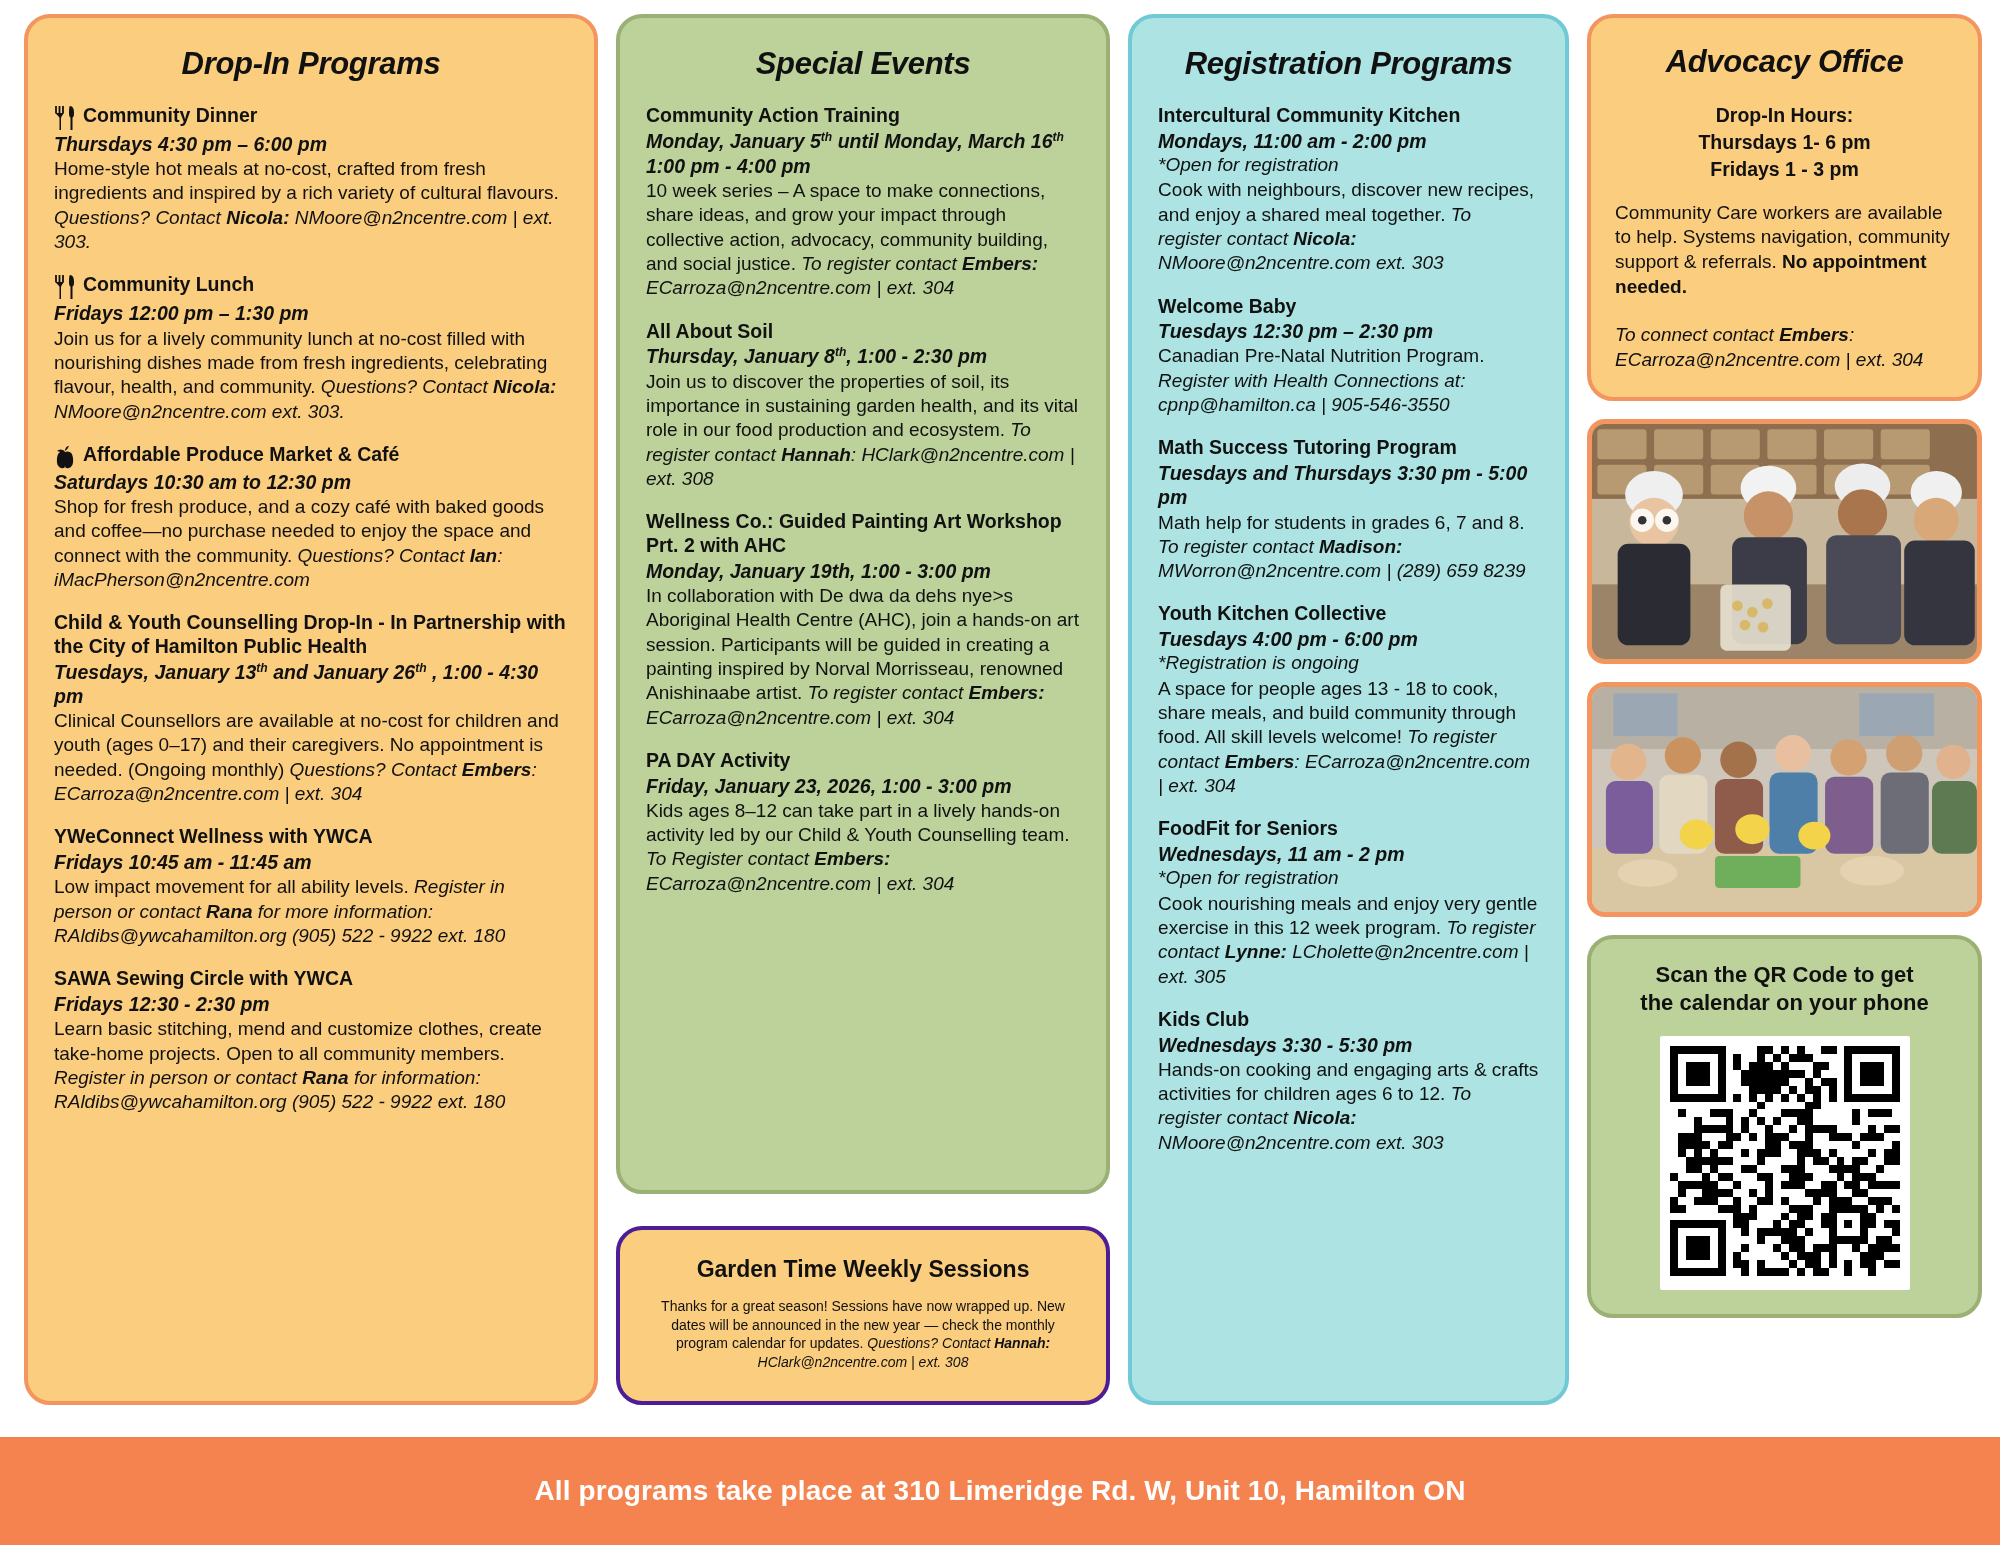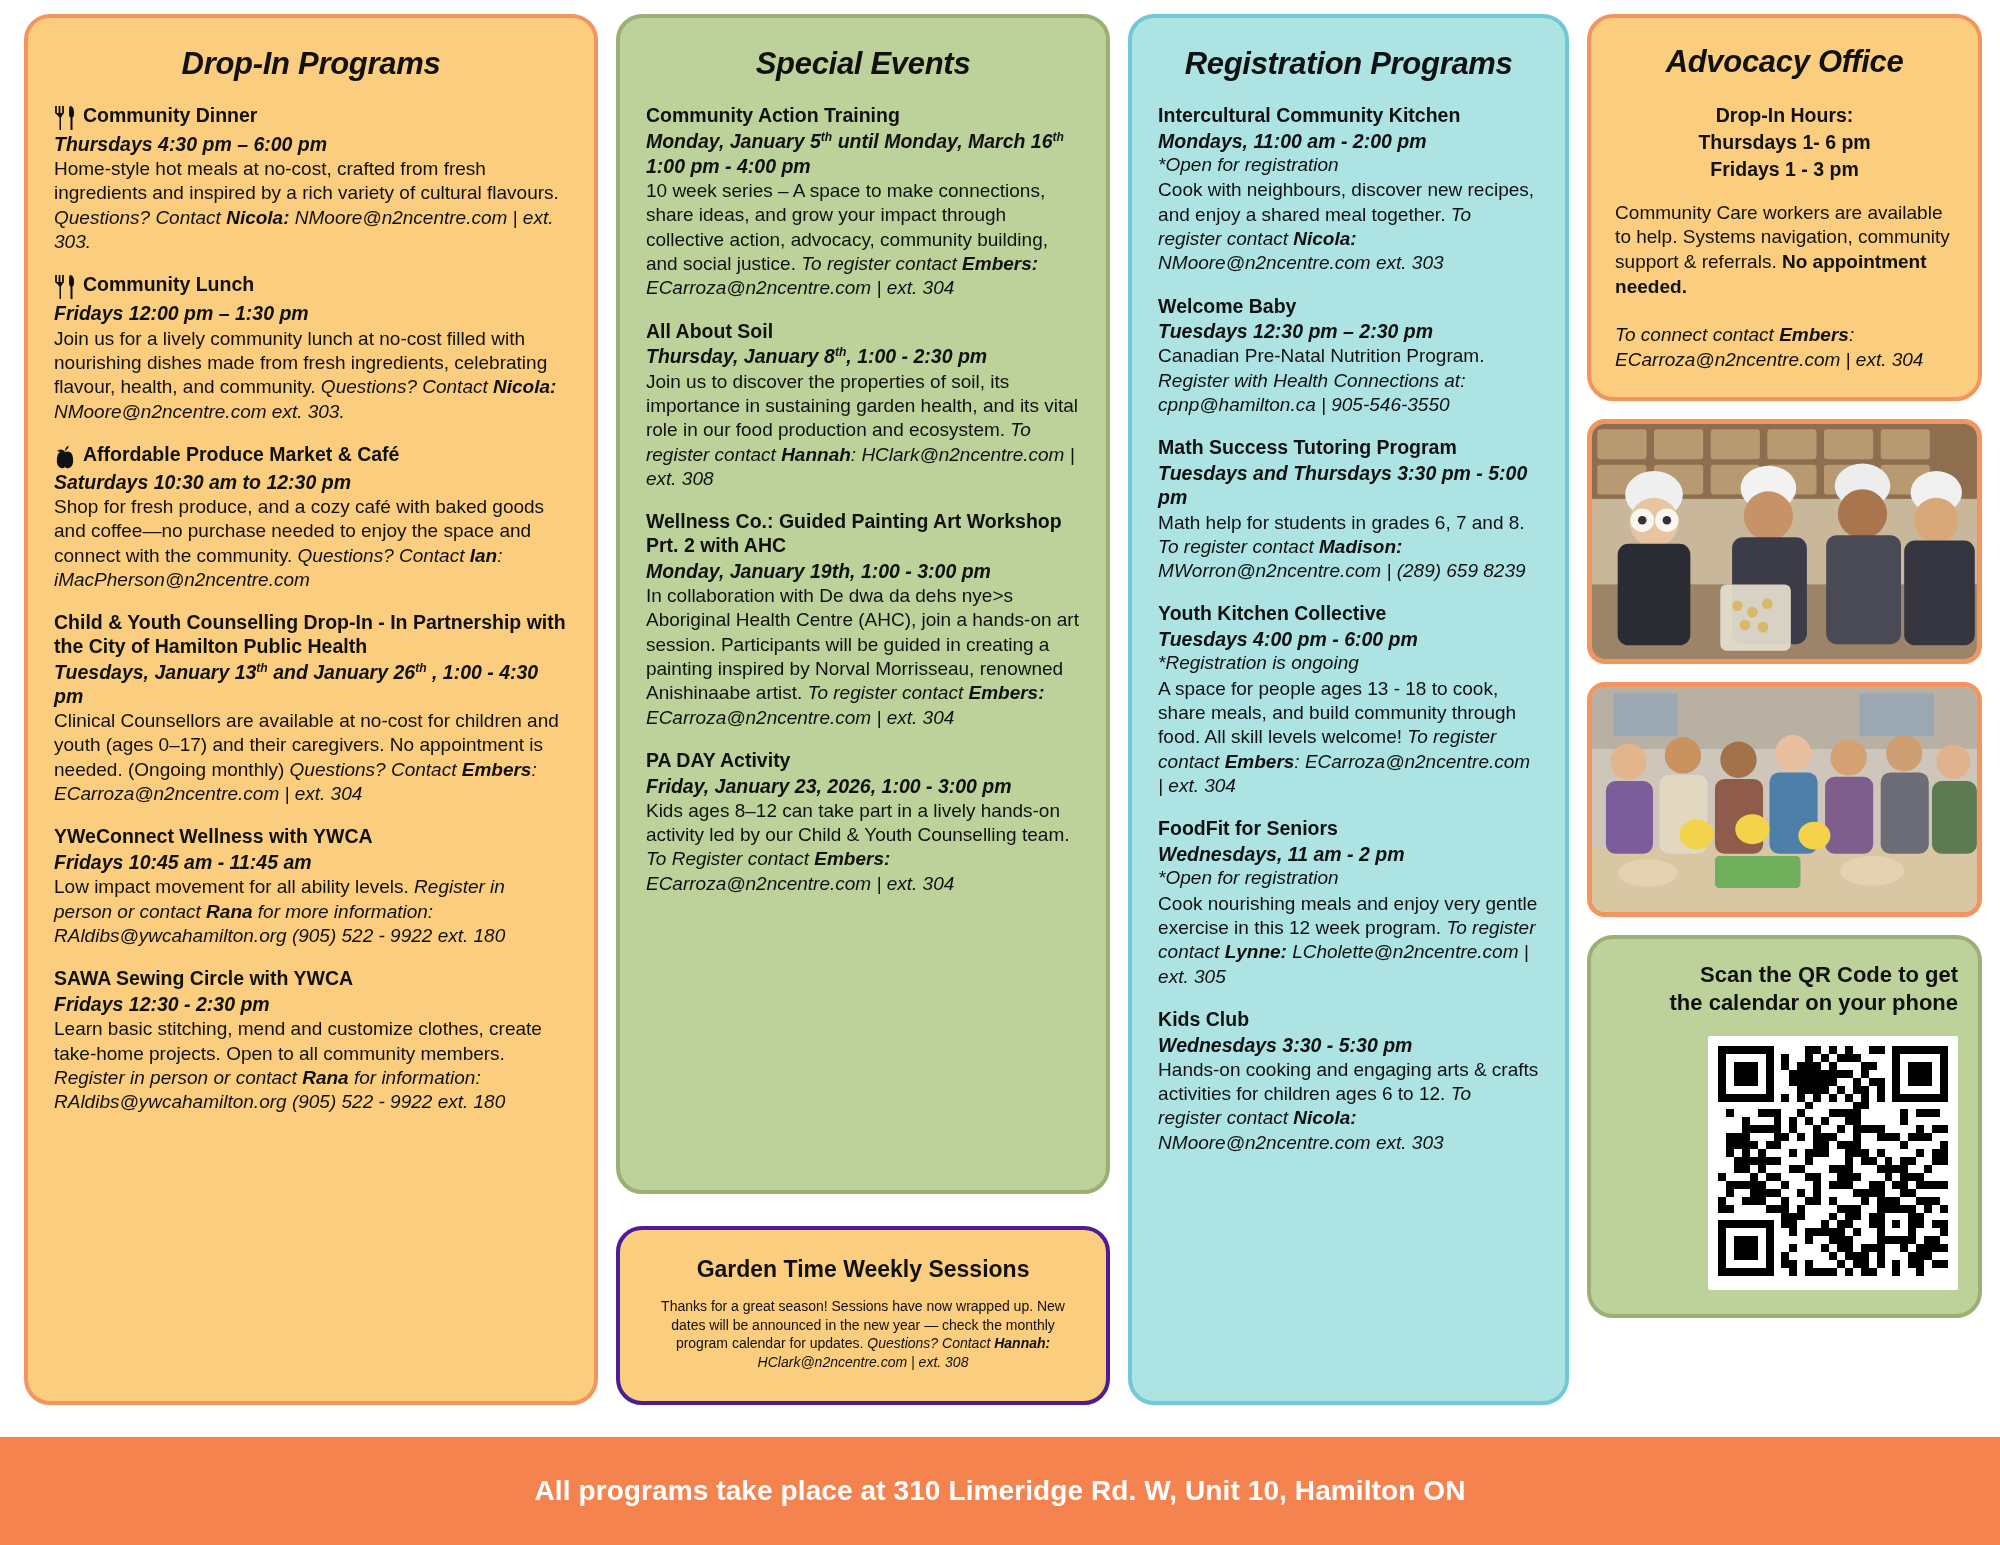--- a/index.html
+++ b/index.html
@@ -99,21 +99,21 @@
 
   .photo-wrap {
     border:5px solid #f3955f; border-radius:18px; overflow:hidden;
     background:#d9c9b0;
   }
   .photo { display:block; width:100%; }
 
   
   .qr-panel {
     background:#bdd29a; border:4px solid #9bb074; border-radius:26px;
-    padding:22px 20px 24px 20px; text-align:right;
+    padding:22px 20px 24px 20px; text-align:center;
   }
   .qr-title { font-size:22px; font-weight:bold; line-height:1.3; margin-bottom:18px; }
   .qr-code { background:#fff; padding:10px; display:inline-block; border-radius:2px; }
 
   .footer {
     position:absolute; left:0; bottom:0; width:2000px; height:108px;
     background:#f5834f;
     display:flex; align-items:center; justify-content:center;
   }
   .footer-text {

